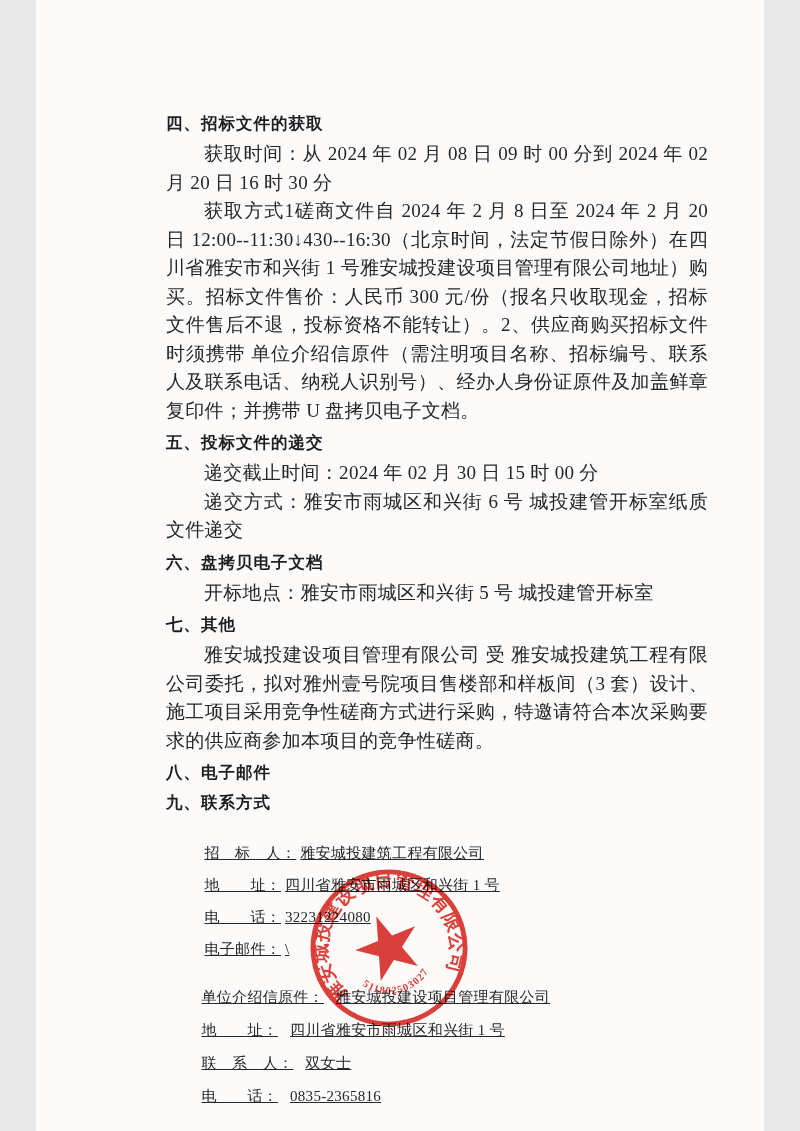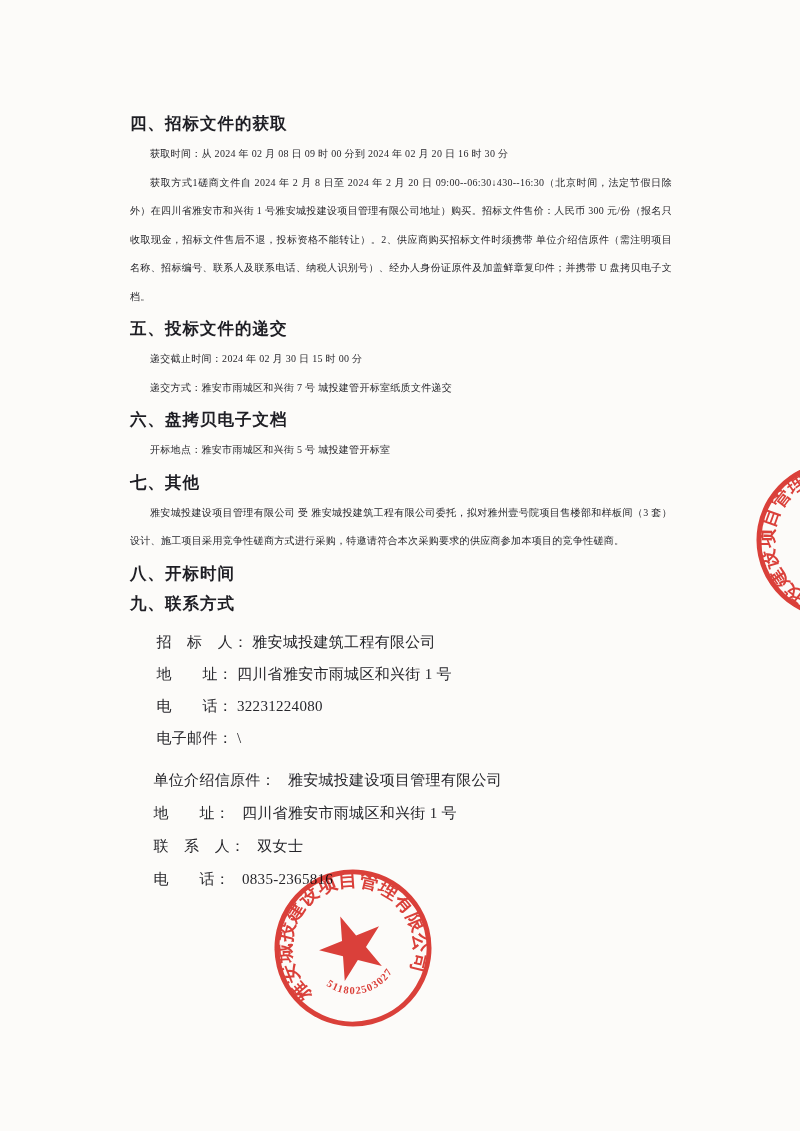--- a/index.html
+++ b/index.html
@@ -1,32 +1,32 @@
 <!DOCTYPE html>
 <html><head>
 <meta charset="utf-8">
 <style>
   html,body{margin:0;padding:0;}
   body{background:#e8e8e8;font-family:"Liberation Serif","DejaVu Serif",serif;}
   .page{
-    position:relative;width:800px;height:1131px;margin:0 auto;
+    position:relative;width:728px;height:1131px;margin:0 auto;
     background:#fcfbf9;overflow:hidden;color:#26262b;
   }
   .doc{position:absolute;left:130px;top:112px;width:542px;}
   .sec{
     font-size:16.5px;font-weight:bold;line-height:24px;
     margin:6px 0 4px 0;letter-spacing:1px;color:#1e1e24;
   }
   .sec.first{margin-top:0;}
   p.body{
-    margin:0;font-size:10px;line-height:28.5px;letter-spacing:0.3px;
+    margin:0;font-size:19px;line-height:28.5px;letter-spacing:0.3px;
     text-align:justify;
   }
   p.ind{text-indent:2em;}
-  .kvblock{margin:4px;}
+  .kvblock{margin:16px;text-decoration:underline;}
   p.kv{
     margin:0;font-size:15px;line-height:32px;letter-spacing:0.3px;
     text-indent:1.5em;
   }
   .agency p.kv{text-indent:1.3em;line-height:33px;}
   .kv .v{margin-left:4px;}
   .agency .kv .v{margin-left:12px;}
   .contact-heading-gap{height:2px;}
   .agency{margin-top:10px;}
   
@@ -38,41 +38,41 @@
 </head>
 <body>
 
 <div class="page">
 
   <div class="doc">
 
     <section>
       <h2 class="sec first">四、招标文件的获取</h2>
       <p class="body ind">获取时间：从 2024 年 02 月 08 日  09 时 00 分到 2024 年 02 月 20 日  16 时 30 分</p>
-      <p class="body ind">获取方式1磋商文件自 2024 年 2 月  8 日至 2024 年 2 月  20 日 09:00--06:30↓430--16:30（北京时间，法定节假日除外）在四川省雅安市和兴街 1 号雅安城投建设项目管理有限公司地址）购买。招标文件售价：人民币 300 元/份（报名只收取现金，招标文件售后不退，投标资格不能转让）。2、供应商购买招标文件时须携带 单位介绍信原件（需注明项目名称、招标编号、联系人及联系电话、纳税人识别号）、经办人身份证原件及加盖鲜章复印件；并携带 U 盘拷贝电子文档。</p>
+      <p class="body ind">获取方式1磋商文件自 2024 年 2 月  8 日至 2024 年 2 月  20 日 12:00--11:30↓430--16:30（北京时间，法定节假日除外）在四川省雅安市和兴街 1 号雅安城投建设项目管理有限公司地址）购买。招标文件售价：人民币 300 元/份（报名只收取现金，招标文件售后不退，投标资格不能转让）。2、供应商购买招标文件时须携带 单位介绍信原件（需注明项目名称、招标编号、联系人及联系电话、纳税人识别号）、经办人身份证原件及加盖鲜章复印件；并携带 U 盘拷贝电子文档。</p>
     </section>
 
     <section>
       <h2 class="sec">五、投标文件的递交</h2>
       <p class="body ind">递交截止时间：2024 年 02 月 30 日  15 时 00 分</p>
-      <p class="body ind">递交方式：雅安市雨城区和兴街 7 号  城投建管开标室纸质文件递交</p>
+      <p class="body ind">递交方式：雅安市雨城区和兴街 6 号  城投建管开标室纸质文件递交</p>
     </section>
 
     <section>
       <h2 class="sec">六、盘拷贝电子文档</h2>
       <p class="body ind">开标地点：雅安市雨城区和兴街 5 号  城投建管开标室</p>
     </section>
 
     <section>
       <h2 class="sec">七、其他</h2>
       <p class="body ind">雅安城投建设项目管理有限公司 受 雅安城投建筑工程有限公司委托，拟对雅州壹号院项目售楼部和样板间（3 套）设计、施工项目采用竞争性磋商方式进行采购，特邀请符合本次采购要求的供应商参加本项目的竞争性磋商。</p>
     </section>
 
     <section>
-      <h2 class="sec">八、开标时间</h2>
+      <h2 class="sec">八、电子邮件</h2>
     </section>
 
     <section>
       <h2 class="sec">九、联系方式</h2>
       <div class="contact-heading-gap"></div>
 
       <div class="kvblock contacts">
         <p class="kv"><span class="k">招　标　人：</span><span class="v">雅安城投建筑工程有限公司</span></p>
         <p class="kv"><span class="k">地　　址：</span><span class="v">四川省雅安市雨城区和兴街 1 号</span></p>
         <p class="kv"><span class="k">电　　话：</span><span class="v">32231224080</span></p>

